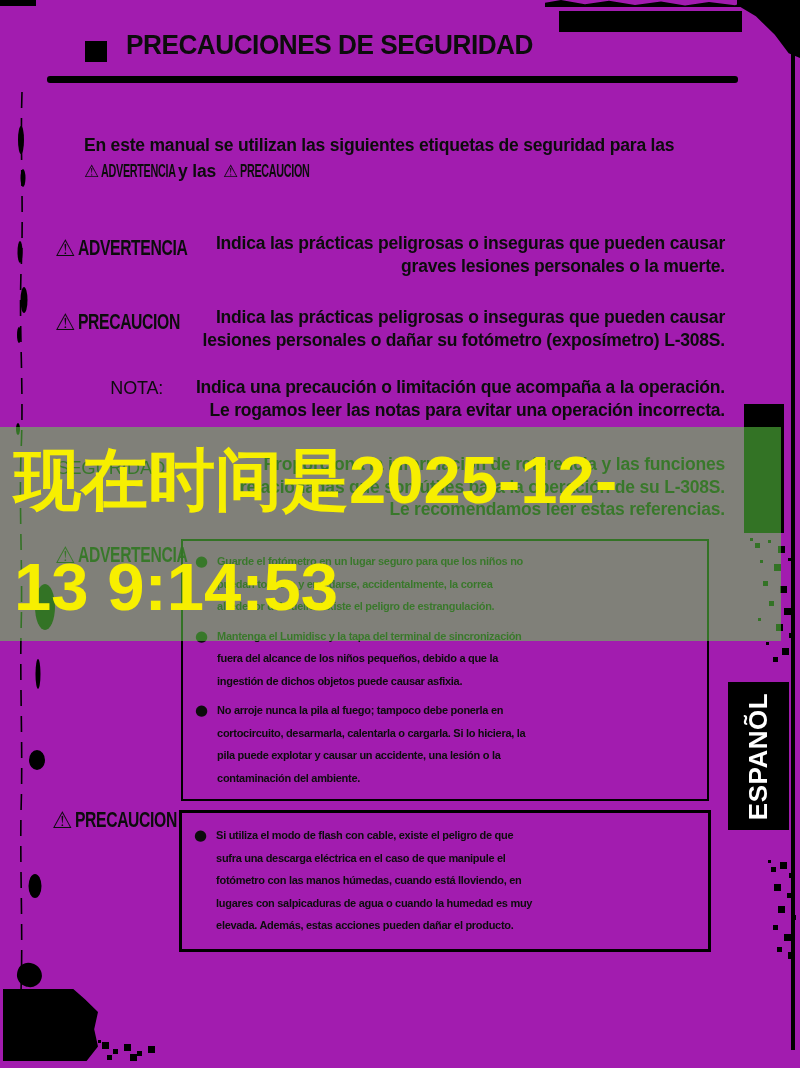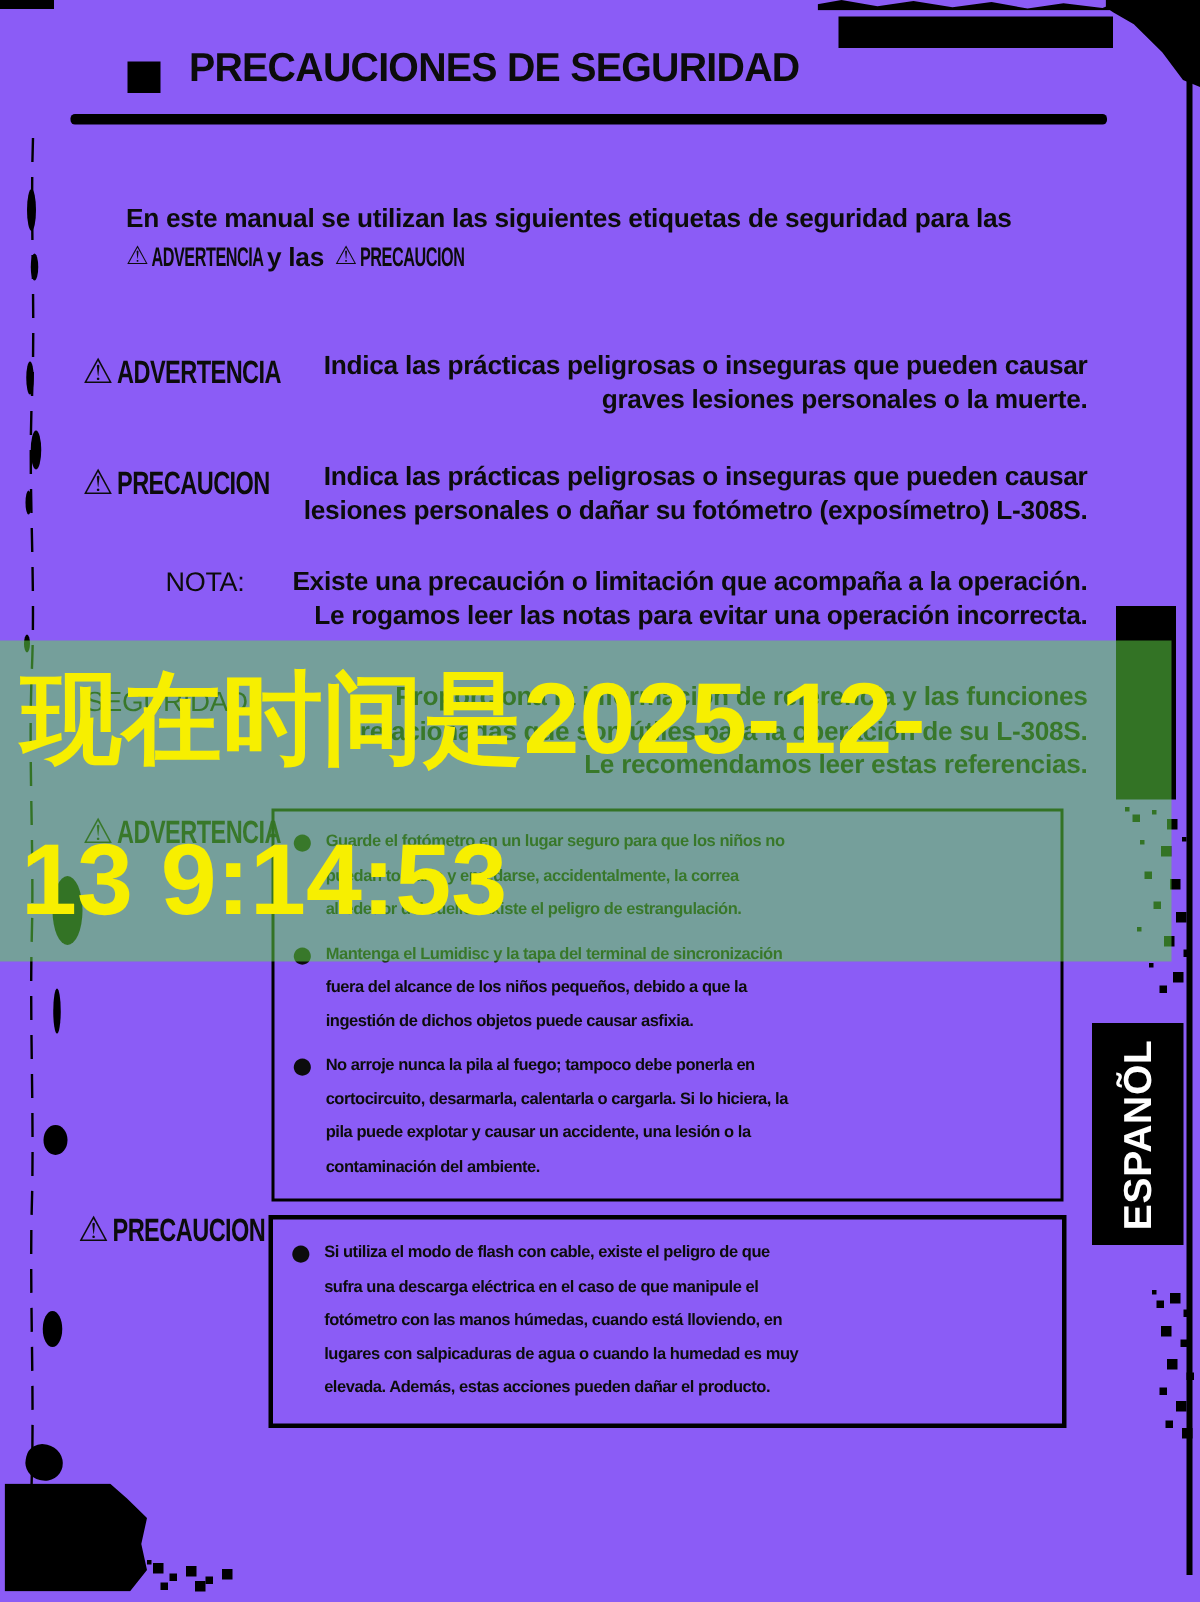--- a/index.html
+++ b/index.html
@@ -1,18 +1,18 @@
 <!DOCTYPE html>
 <html><head>
 <meta charset="utf-8">
 <style>
   html,body{margin:0;padding:0;background:#888;}
   .page{
     position:relative; width:800px; height:1068px; overflow:hidden;
-    background:#8b5cf6; font-family:"Liberation Sans",sans-serif; color:#0c0c0c;
+    background:#a21caf; font-family:"Liberation Sans",sans-serif; color:#0c0c0c;
   }
   .abs{position:absolute;}
 
   
   .title-square{left:85px; top:41px; width:22px; height:21px; background:#000;}
   .page-title{left:126px; top:30px; font-size:27px; font-weight:bold; letter-spacing:-0.5px;
     transform:scaleX(0.97); transform-origin:left top; white-space:nowrap;}
   .title-rule{left:47px; top:76px; width:691px; height:7px; background:#000; border-radius:3px;}
 
   
@@ -93,21 +93,21 @@
 graves lesiones personales o la muerte.</div>
 
   <div class="abs wlabel" style="left:55px; top:310px;">
       <span class="tri tri-m">⚠</span>
       <span class="clipw w95"><span class="cond cond-m">PRECAUCION</span></span>
     </div>
   <div class="abs def-text" style="left:185px; top:306px;">Indica las prácticas peligrosas o inseguras que pueden causar
 lesiones personales o dañar su fotómetro (exposímetro) L-308S.</div>
 
   <div class="abs plain-label" style="left:55px; top:378px; width:108px; text-align:right;">NOTA:</div>
-  <div class="abs def-text" style="left:185px; top:376px;">Existe una precaución o limitación que acompaña a la operación.
+  <div class="abs def-text" style="left:185px; top:376px;">Indica una precaución o limitación que acompaña a la operación.
 Le rogamos leer las notas para evitar una operación incorrecta.</div>
 
   <div class="abs plain-label" style="left:57px; top:457px; font-size:18.5px;">SEGURIDAD:</div>
   <div class="abs def-text" style="left:185px; top:453px;">Proporciona la información de referencia y las funciones
 relacionadas que son útiles para la operación de su L-308S.
 Le recomendamos leer estas referencias.</div>
 
   <div class="abs wlabel" style="left:55px; top:543px;">
       <span class="tri tri-m">⚠</span>
       <span class="clipw w104"><span class="cond cond-m">ADVERTENCIA</span></span>

